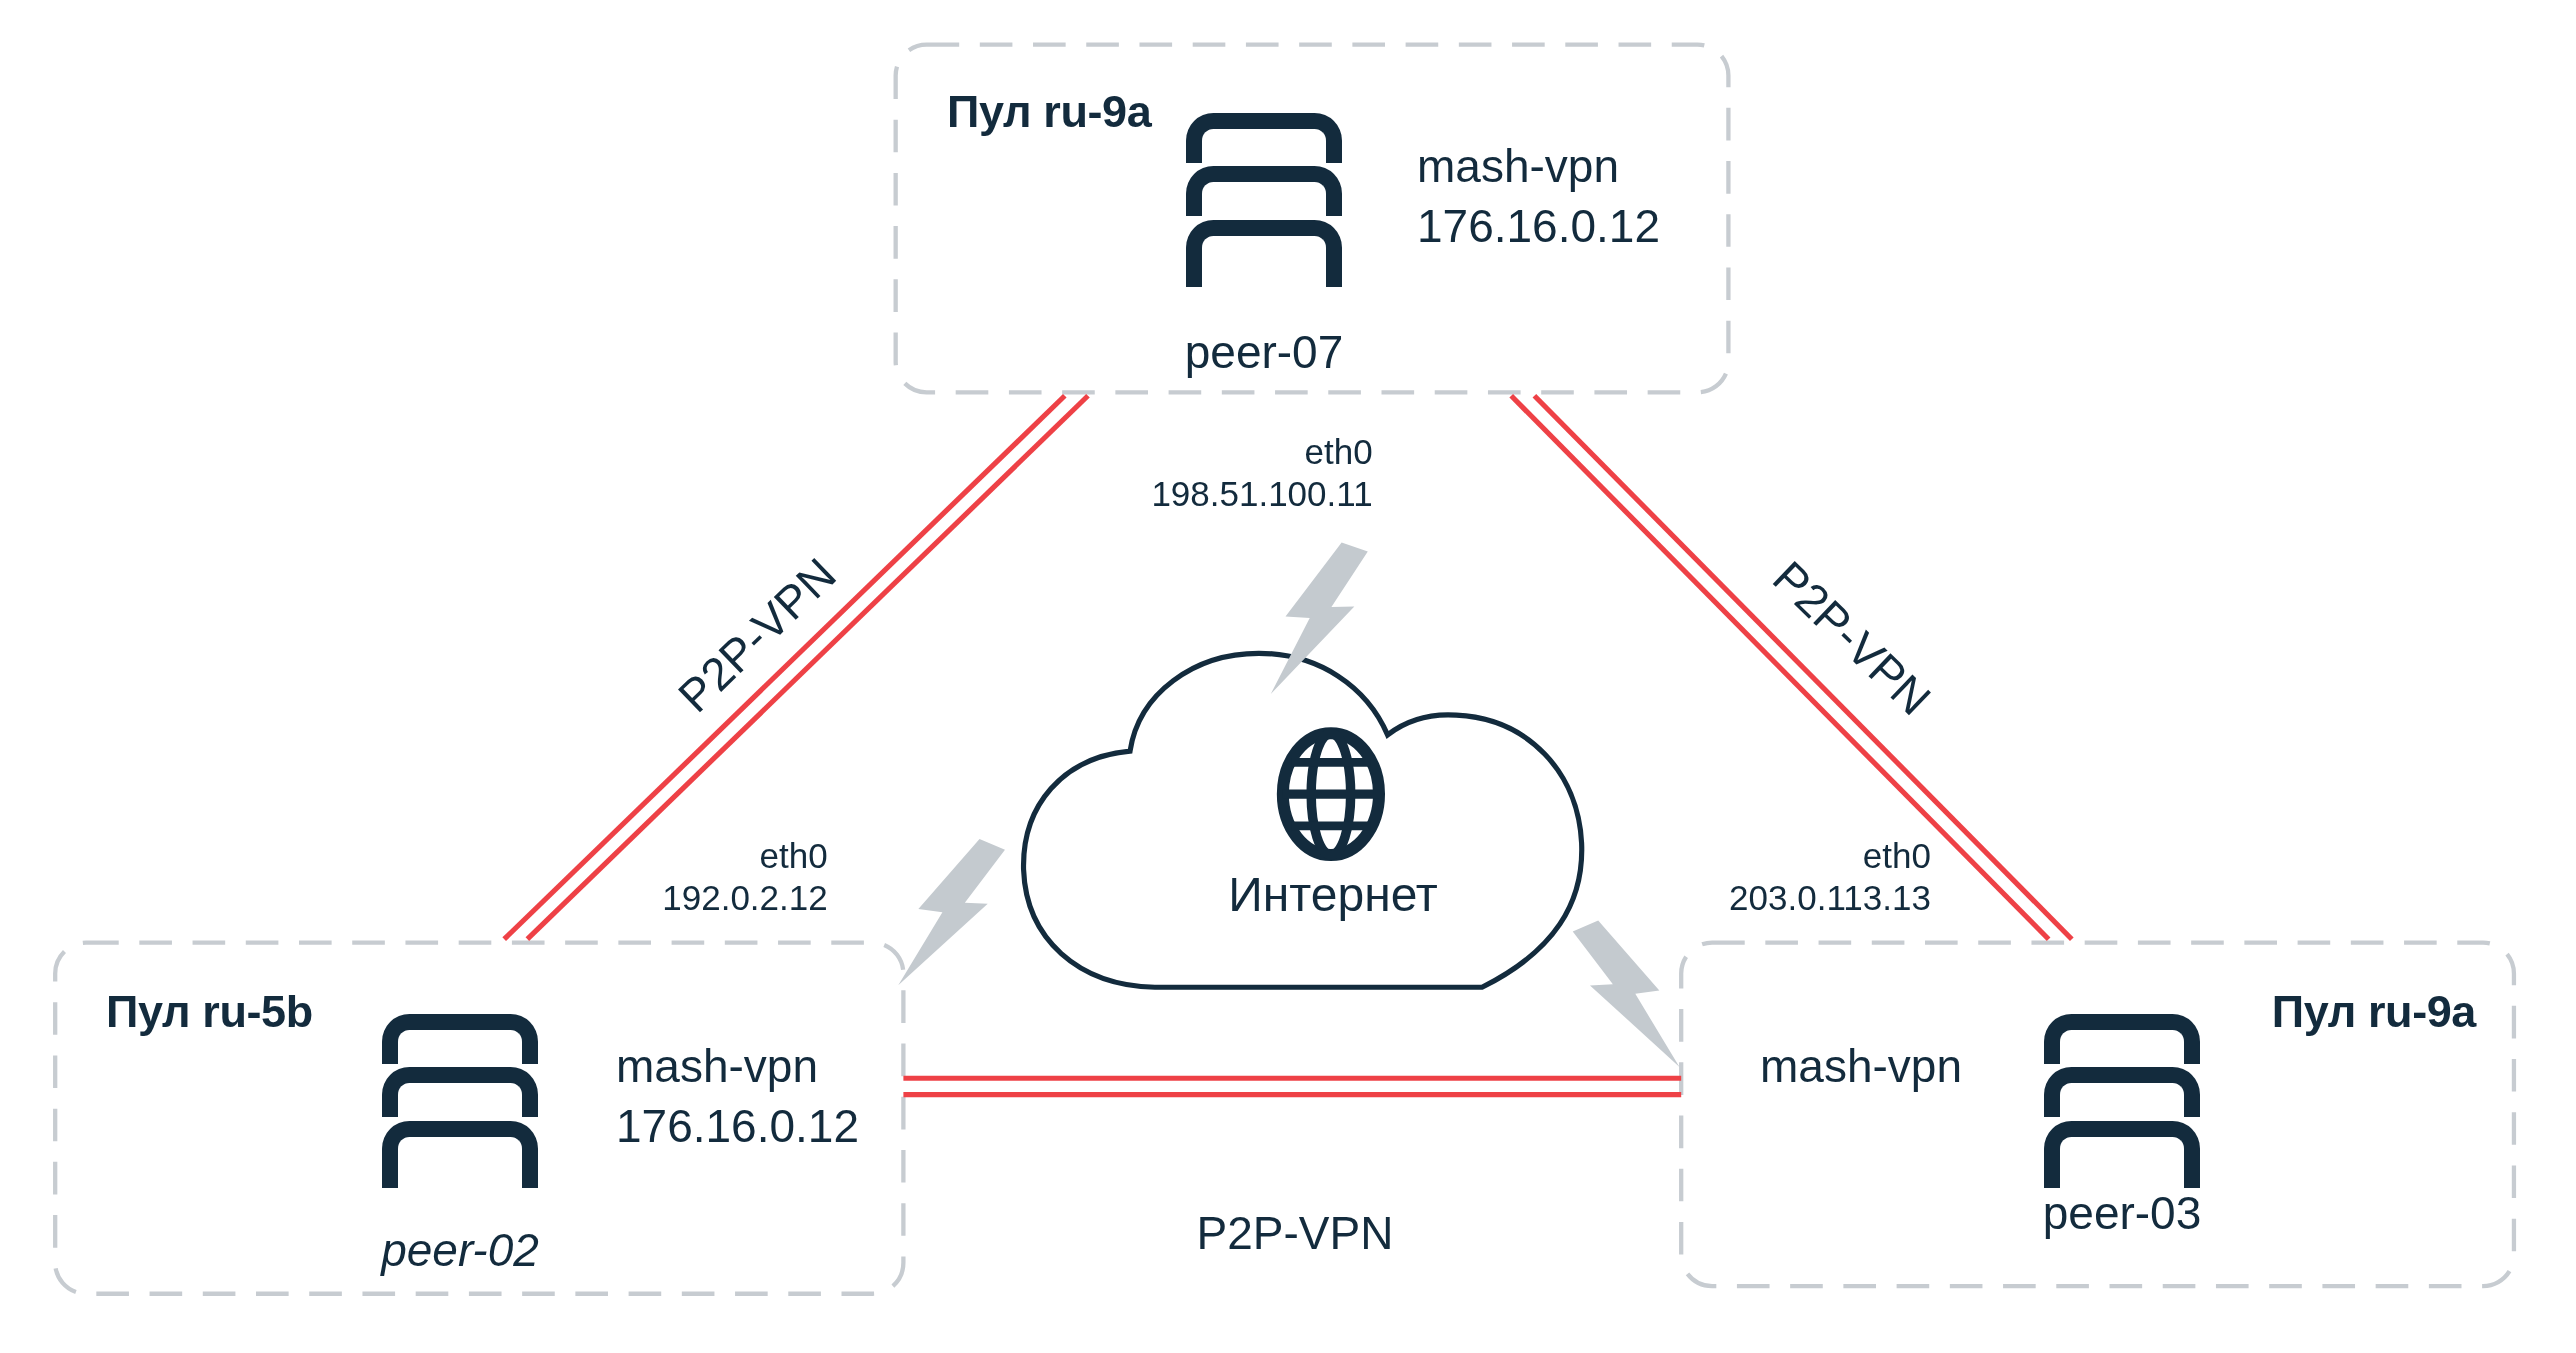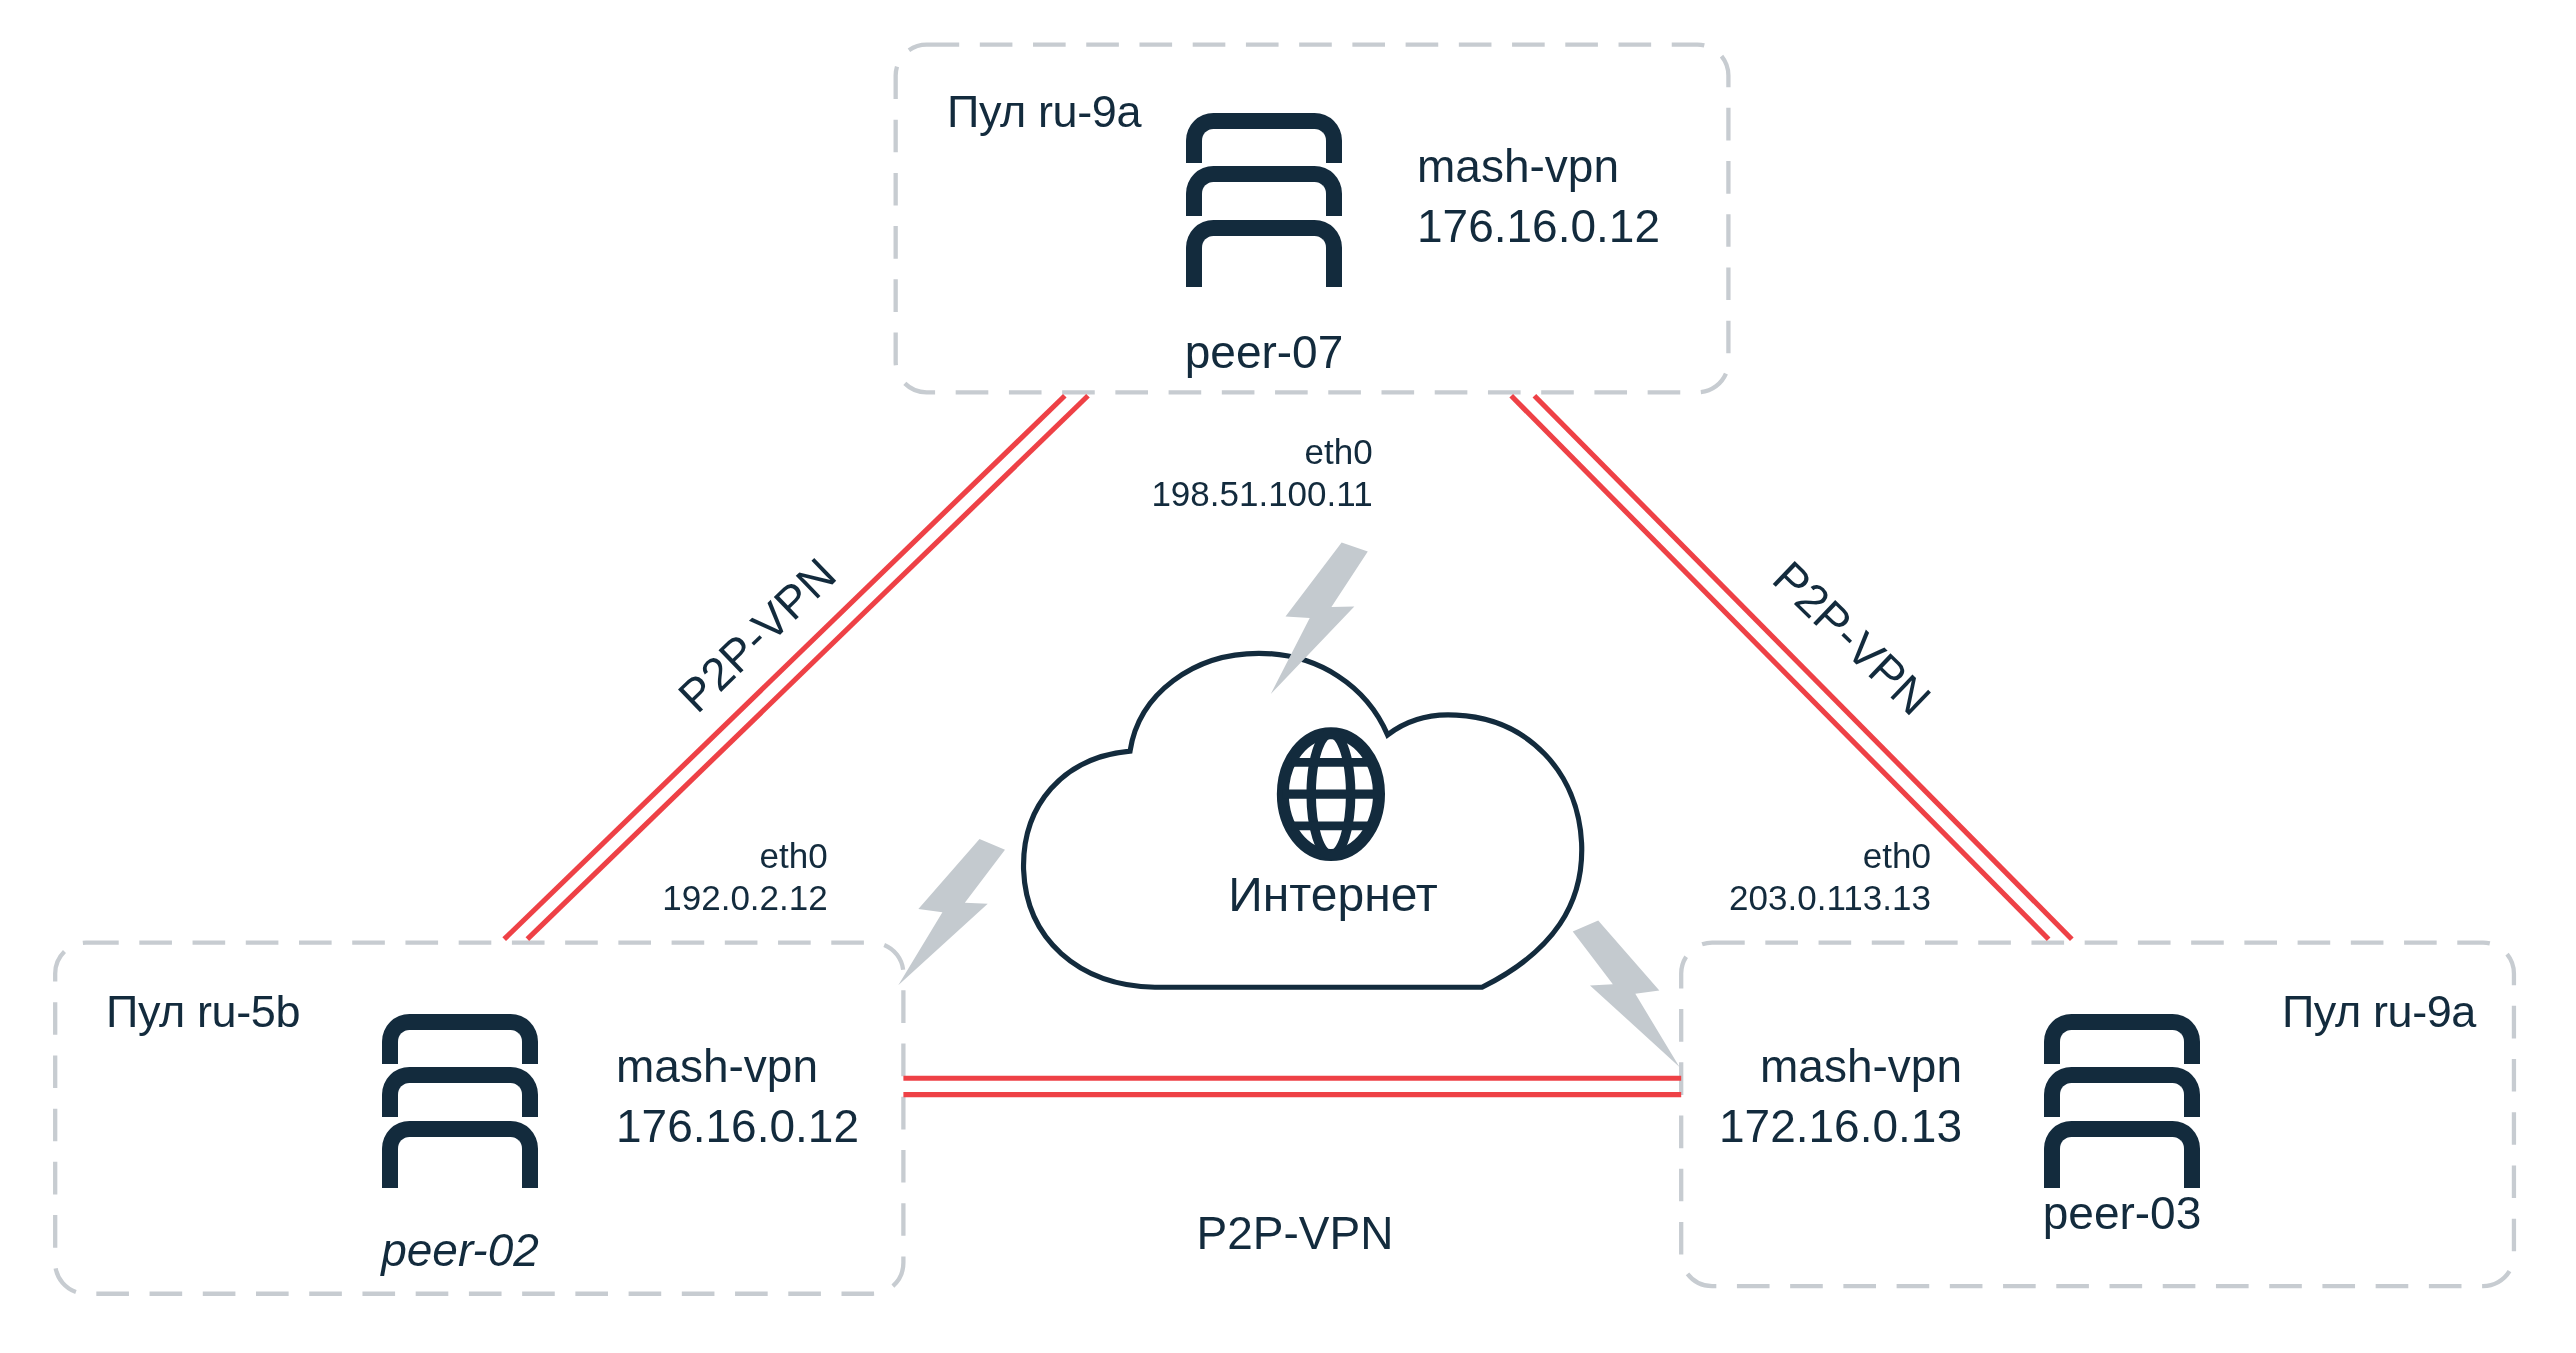--- a/index.html
+++ b/index.html
@@ -21,21 +21,21 @@
 
   
   .pool-box{fill:none;stroke:var(--dash-gray);stroke-width:5;stroke-dasharray:38 24;}
   .vpn-line{stroke:var(--red);stroke-width:6;fill:none;}
   .cloud-shape{fill:#ffffff;stroke:var(--navy);stroke-width:6;}
   .globe-stroke{fill:none;stroke:var(--navy);}
   .bolt{fill:var(--bolt-gray);stroke:none;}
 
   
   .t{position:absolute;color:var(--navy);white-space:nowrap;}
-  .pool-title{font-size:45px;font-weight:400;letter-spacing:-0.4px;}
+  .pool-title{font-size:45px;font-weight:700;letter-spacing:-0.4px;}
   .vpn-block{font-size:46px;line-height:60px;}
   .vpn-block.right{text-align:right;}
   .node-label{font-size:46px;transform:translateX(-50%);}
   .eth-block{font-size:35px;line-height:42px;text-align:right;transform:translateX(-50%);}
   .link-label{font-size:46px;}
   .link-label.rot-left{transform:translate(-50%,-50%) rotate(-44deg);}
   .link-label.rot-right{transform:translate(-50%,-50%) rotate(44deg);}
   .link-label.center{transform:translateX(-50%);}
   .internet-label{font-size:48px;transform:translateX(-50%);}
 
@@ -144,21 +144,20 @@
   <div class="t pool-title" style="right:100px;top:986px;">Пул ru-9a</div>
 
   <div class="srv" style="left:2044px;top:1014px;">
     <div class="srv-u"></div>
     <div class="srv-u"></div>
     <div class="srv-u"></div>
   </div>
 
   <div class="t vpn-block right" style="right:614px;top:1036px;">
     <div>mash-vpn</div>
-    <div>172.16.0.13</div>
   </div>
 
   <div class="t node-label" style="left:2122px;top:1186px;">peer-03</div>
 
   <div class="t eth-block" style="left:1830px;top:835px;">
     <div>eth0</div>
     <div>203.0.113.13</div>
   </div>
 
   <div class="t internet-label" style="left:1333px;top:867px;text-align:right;">Интернет</div>

